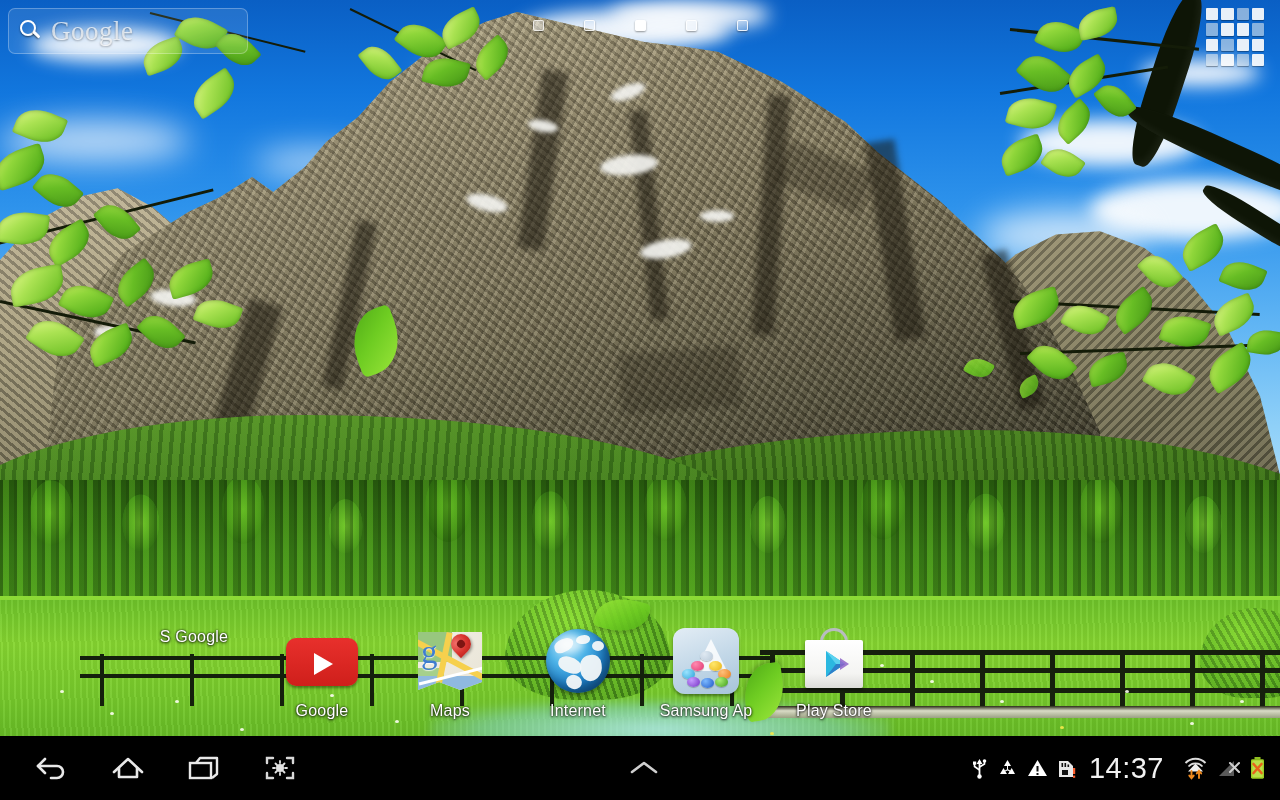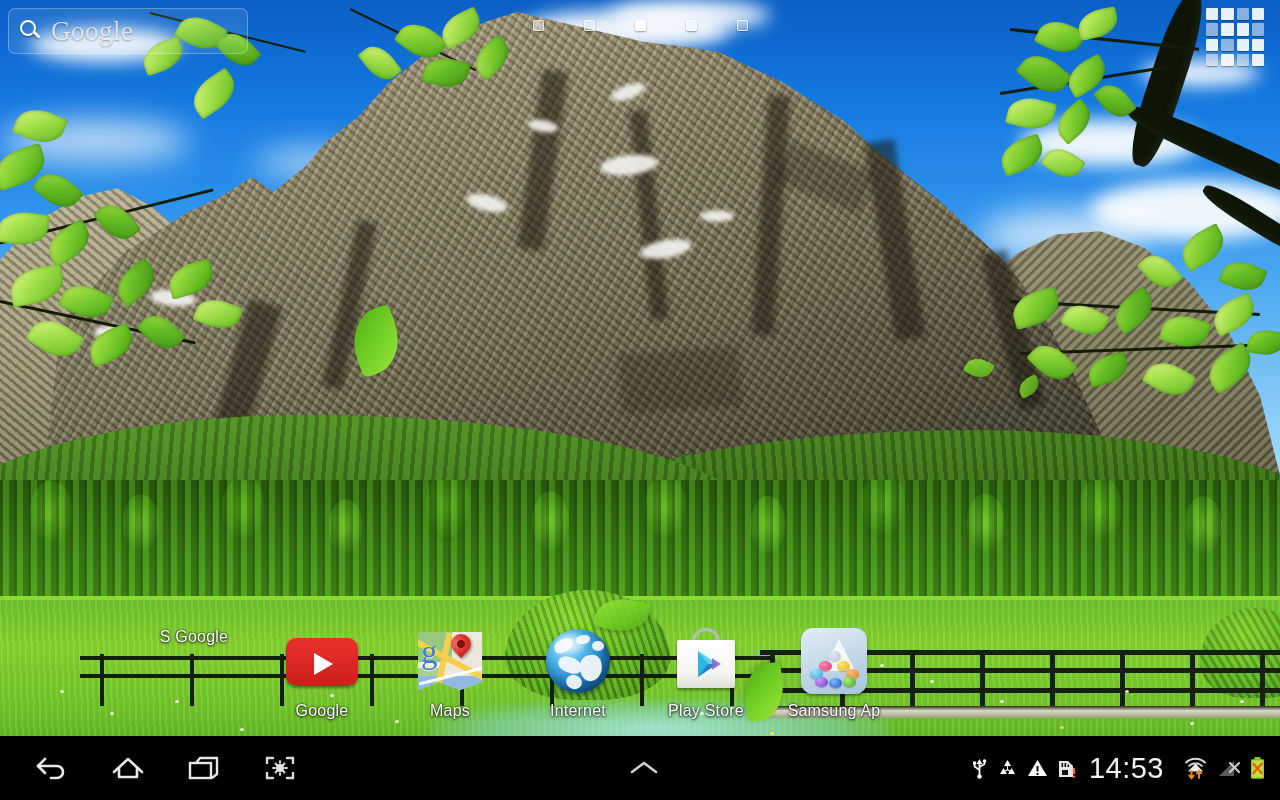--- a/index.html
+++ b/index.html
@@ -679,50 +679,50 @@
             <div class="land" style="left:34px; top:26px; width:22px; height:26px; border-radius:50% 40% 60% 45%; transform:rotate(-8deg);"></div>
             <div class="land" style="left:20px; top:46px; width:16px; height:14px; border-radius:50%; transform:rotate(20deg);"></div>
             <div class="land" style="left:46px; top:12px; width:12px; height:10px; border-radius:50%;"></div>
             <div class="shine"></div>
           </div>
         </div>
         <div class="lbl">Internet</div>
       </div>
 
       <div class="app">
-        <div class="ico ic-play">
-          <div class="handle"></div>
-          <div class="bag"></div>
-          <svg class="play-svg" width="34" height="34" viewBox="0 0 34 34">
-            <path d="M5 3 L24 16 L5 29 Z" fill="#2bb8e0"></path>
-            <path d="M5 3 L24 16 L15 16 Z" fill="#5bd2ef"></path>
-            <path d="M5 29 L24 16 L15 16 Z" fill="#2e7fc9"></path>
-            <path d="M19 10 L28 16 L19 22 Z" fill="#8e63c9" opacity=".85"></path>
-          </svg>
-        </div>
-        <div class="lbl">Play Store</div>
-      </div>
-
-      <div class="app">
         <div class="ico ic-samsung">
           <div class="sq">
             <div class="pyr"></div>
             <div class="dot" style="left:27px; top:23px; background:radial-gradient(circle at 35% 30%,#dfe9f2,#b7c8d8);"></div>
             <div class="dot" style="left:18px; top:33px; background:radial-gradient(circle at 35% 30%,#ff8ab0,#e0356f);"></div>
             <div class="dot" style="left:36px; top:33px; background:radial-gradient(circle at 35% 30%,#ffe76b,#e9b315);"></div>
             <div class="dot" style="left:9px;  top:41px; background:radial-gradient(circle at 35% 30%,#9be4ff,#2aa2d8);"></div>
             <div class="dot" style="left:45px; top:41px; background:radial-gradient(circle at 35% 30%,#ffc07a,#e87b18);"></div>
             <div class="dot" style="left:14px; top:49px; background:radial-gradient(circle at 35% 30%,#c79bff,#7531c4);"></div>
             <div class="dot" style="left:28px; top:50px; background:radial-gradient(circle at 35% 30%,#7bb9ff,#1d56c6);"></div>
             <div class="dot" style="left:42px; top:49px; background:radial-gradient(circle at 35% 30%,#a9ef76,#3f9c1a);"></div>
           </div>
         </div>
         <div class="lbl">Samsung Ap</div>
       </div>
 
+      <div class="app">
+        <div class="ico ic-play">
+          <div class="handle"></div>
+          <div class="bag"></div>
+          <svg class="play-svg" width="34" height="34" viewBox="0 0 34 34">
+            <path d="M5 3 L24 16 L5 29 Z" fill="#2bb8e0"></path>
+            <path d="M5 3 L24 16 L15 16 Z" fill="#5bd2ef"></path>
+            <path d="M5 29 L24 16 L15 16 Z" fill="#2e7fc9"></path>
+            <path d="M19 10 L28 16 L19 22 Z" fill="#8e63c9" opacity=".85"></path>
+          </svg>
+        </div>
+        <div class="lbl">Play Store</div>
+      </div>
+
     </div>
 
     <div id="navbar">
 
       <div id="nav-left">
 
         <div class="navbtn">
           <svg width="34" height="28" viewBox="0 0 34 28">
             <path d="M10 5 L3 12 L10 19" fill="none" stroke="#e8e8e8" stroke-width="2.6" stroke-linecap="round" stroke-linejoin="round"></path>
             <path d="M3 12 H22 a6 6 0 0 1 0 12 h-6" fill="none" stroke="#e8e8e8" stroke-width="2.6" stroke-linecap="round" stroke-linejoin="round"></path>
@@ -795,21 +795,21 @@
             <path d="M2 3 H11 L16 8 V19 H2 Z" fill="#e8e8e8"></path>
             <rect x="4.5" y="5" width="1.6" height="4" fill="#111"></rect>
             <rect x="7.5" y="5" width="1.6" height="4" fill="#111"></rect>
             <rect x="10.5" y="6.5" width="1.6" height="2.5" fill="#111"></rect>
             <rect x="5" y="12" width="6" height="5" fill="#111"></rect>
             <rect x="16" y="10" width="2.2" height="6" fill="#ff5f2e"></rect>
             <rect x="16" y="17.6" width="2.2" height="2.2" fill="#ff5f2e"></rect>
           </svg>
         </span>
 
-        <span id="clock">14:53</span>
+        <span id="clock">14:37</span>
 
         <span class="sysicon">
           <svg width="25" height="23" viewBox="0 0 25 23">
             <path d="M12.5 6.5 L20 14.5 H5 Z" fill="#f0f0f0"></path>
             <path d="M2.5 6 a14 14 0 0 1 20 0" fill="none" stroke="#dcdcdc" stroke-width="2"></path>
             <path d="M5.5 9.5 a9.5 9.5 0 0 1 14 0" fill="none" stroke="#dcdcdc" stroke-width="1.8"></path>
             <path d="M8.5 14 L8.5 21 M6.3 18.6 L8.5 21.2 L10.7 18.6" fill="none" stroke="#f08a1e" stroke-width="1.9" stroke-linecap="round"></path>
             <path d="M16 21 L16 14 M13.8 16.4 L16 13.8 L18.2 16.4" fill="none" stroke="#f08a1e" stroke-width="1.9" stroke-linecap="round"></path>
           </svg>
         </span>

